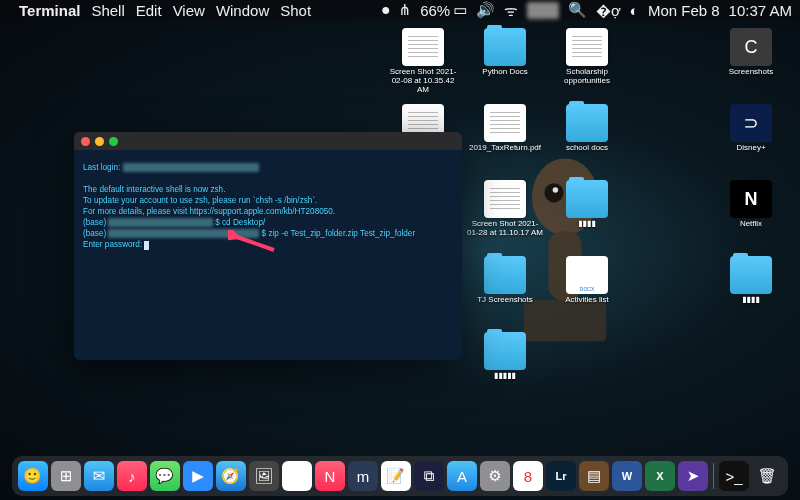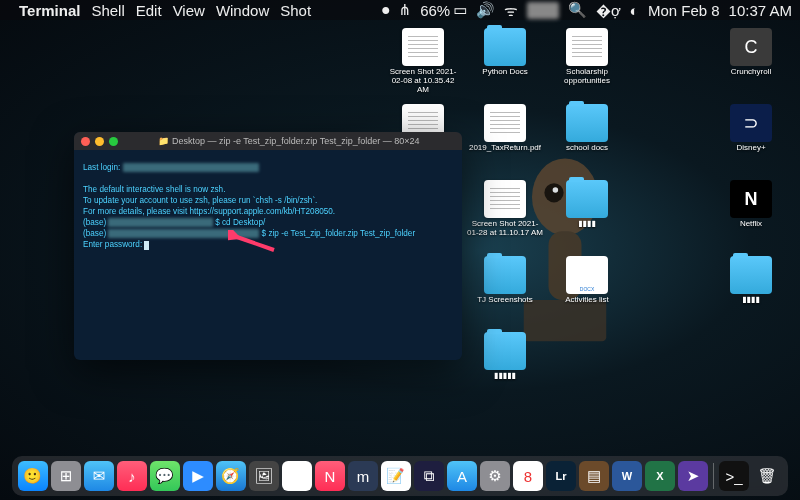--- a/index.html
+++ b/index.html
@@ -96,21 +96,21 @@
       </div>
       <div class="di">
         <div class="ic doc">
           <div style="width:70%;height:60%;background:repeating-linear-gradient(#bbb 0 1px,transparent 1px 4px)"></div>
         </div>
         <div class="lbl">Scholarship opportunities</div>
       </div>
       <div class="di" style="visibility: hidden;"></div>
       <div class="di">
         <div class="ic appic cr">C</div>
-        <div class="lbl">Crunchyroll</div>
+        <div class="lbl">Screenshots</div>
       </div>
       <div class="di">
         <div class="ic doc">
           <div style="width:70%;height:60%;background:repeating-linear-gradient(#bbb 0 1px,transparent 1px 4px)"></div>
         </div>
         <div class="lbl">2021-02-08 at 50 AM</div>
       </div>
       <div class="di">
         <div class="ic pdf">
           <div style="width:70%;height:60%;background:repeating-linear-gradient(#bbb 0 1px,transparent 1px 4px)"></div>
@@ -172,21 +172,20 @@
         <div class="lbl">▮▮▮▮▮</div>
       </div>
       <div class="di" style="visibility: hidden;"></div>
     </div>
 
   <div class="term">
     <div class="term-tb">
       <div class="tl r"></div>
       <div class="tl y"></div>
       <div class="tl g"></div>
-      <div class="term-title"><span>📁</span> <span>Desktop — zip -e Test_zip_folder.zip Test_zip_folder — 80×24</span></div>
     </div>
     <div class="term-body"><span>Last login: </span><span class="b">████ ███ █ ██████ ████████</span>
 <span></span>
 <span>The default interactive shell is now zsh.</span>
 <span>To update your account to use zsh, please run `chsh -s /bin/zsh`.</span>
 <span>For more details, please visit https://support.apple.com/kb/HT208050.</span>
 <span>(base) </span><span class="b">██████████████████</span><span> $ cd Desktop/</span>
 <span>(base) </span><span class="b">██████████████████████████</span><span> $ zip -e Test_zip_folder.zip Test_zip_folder</span>
 <span>Enter password: </span><span class="cursor"></span></div>
   </div>

